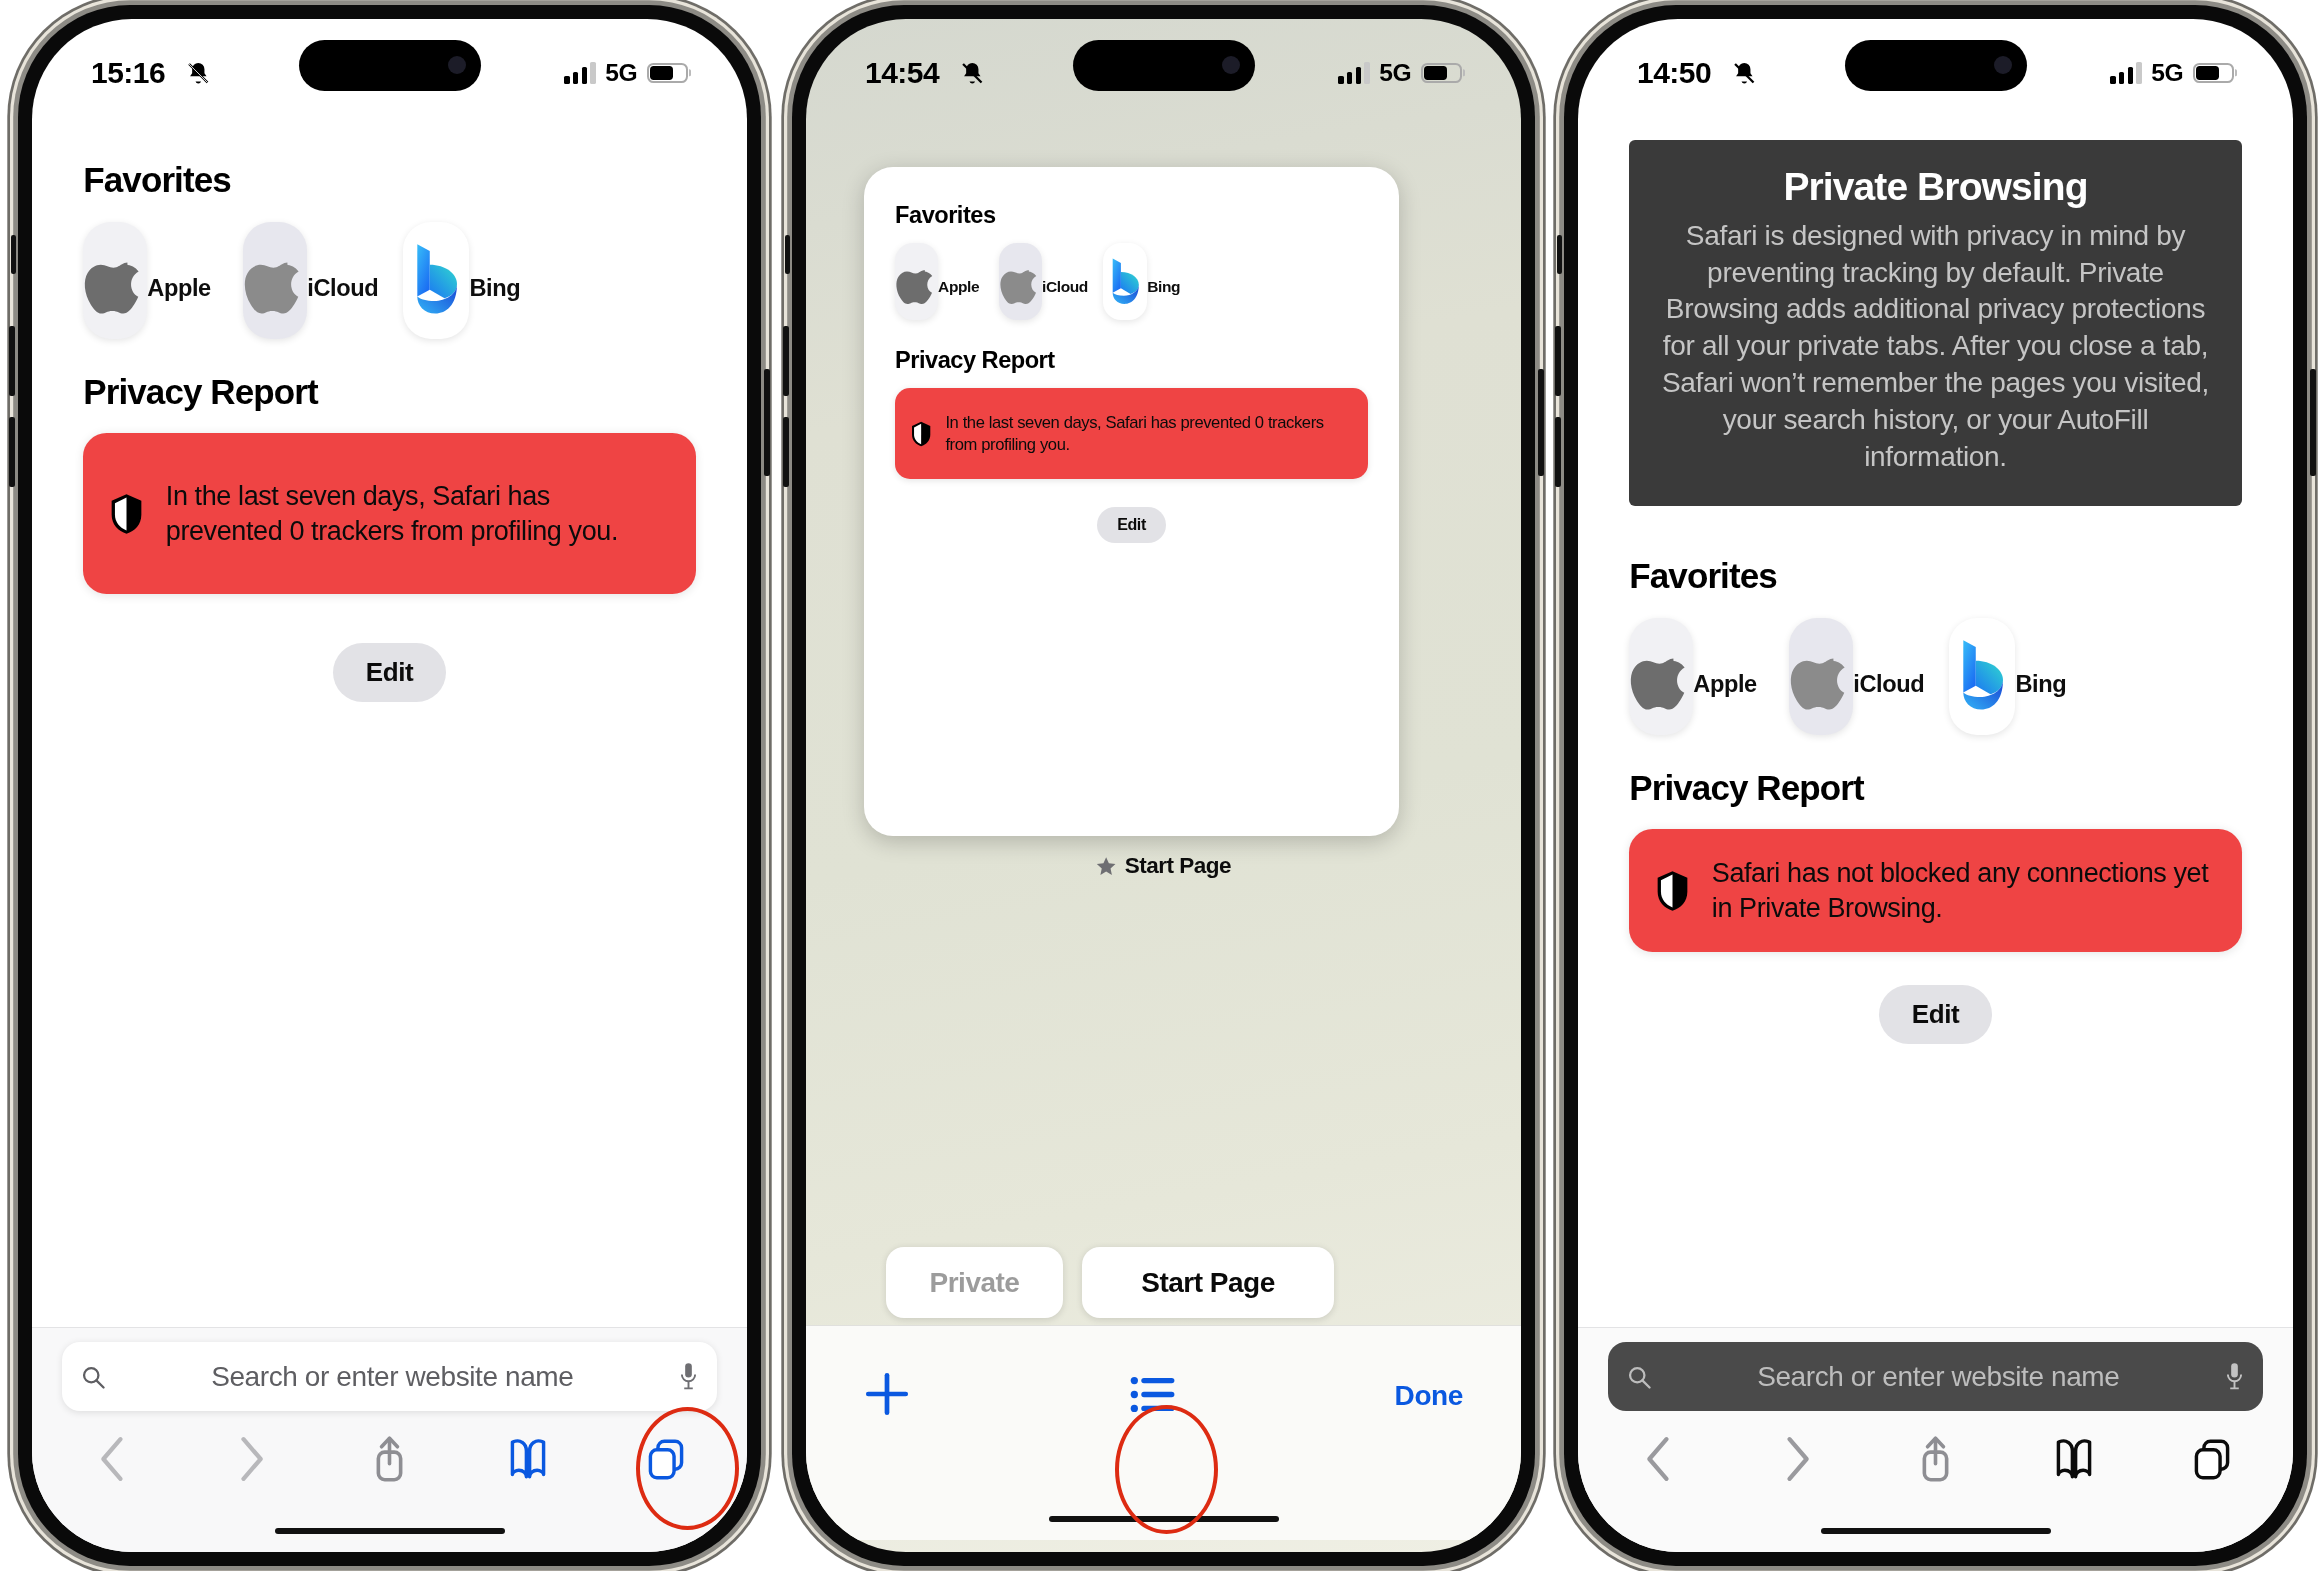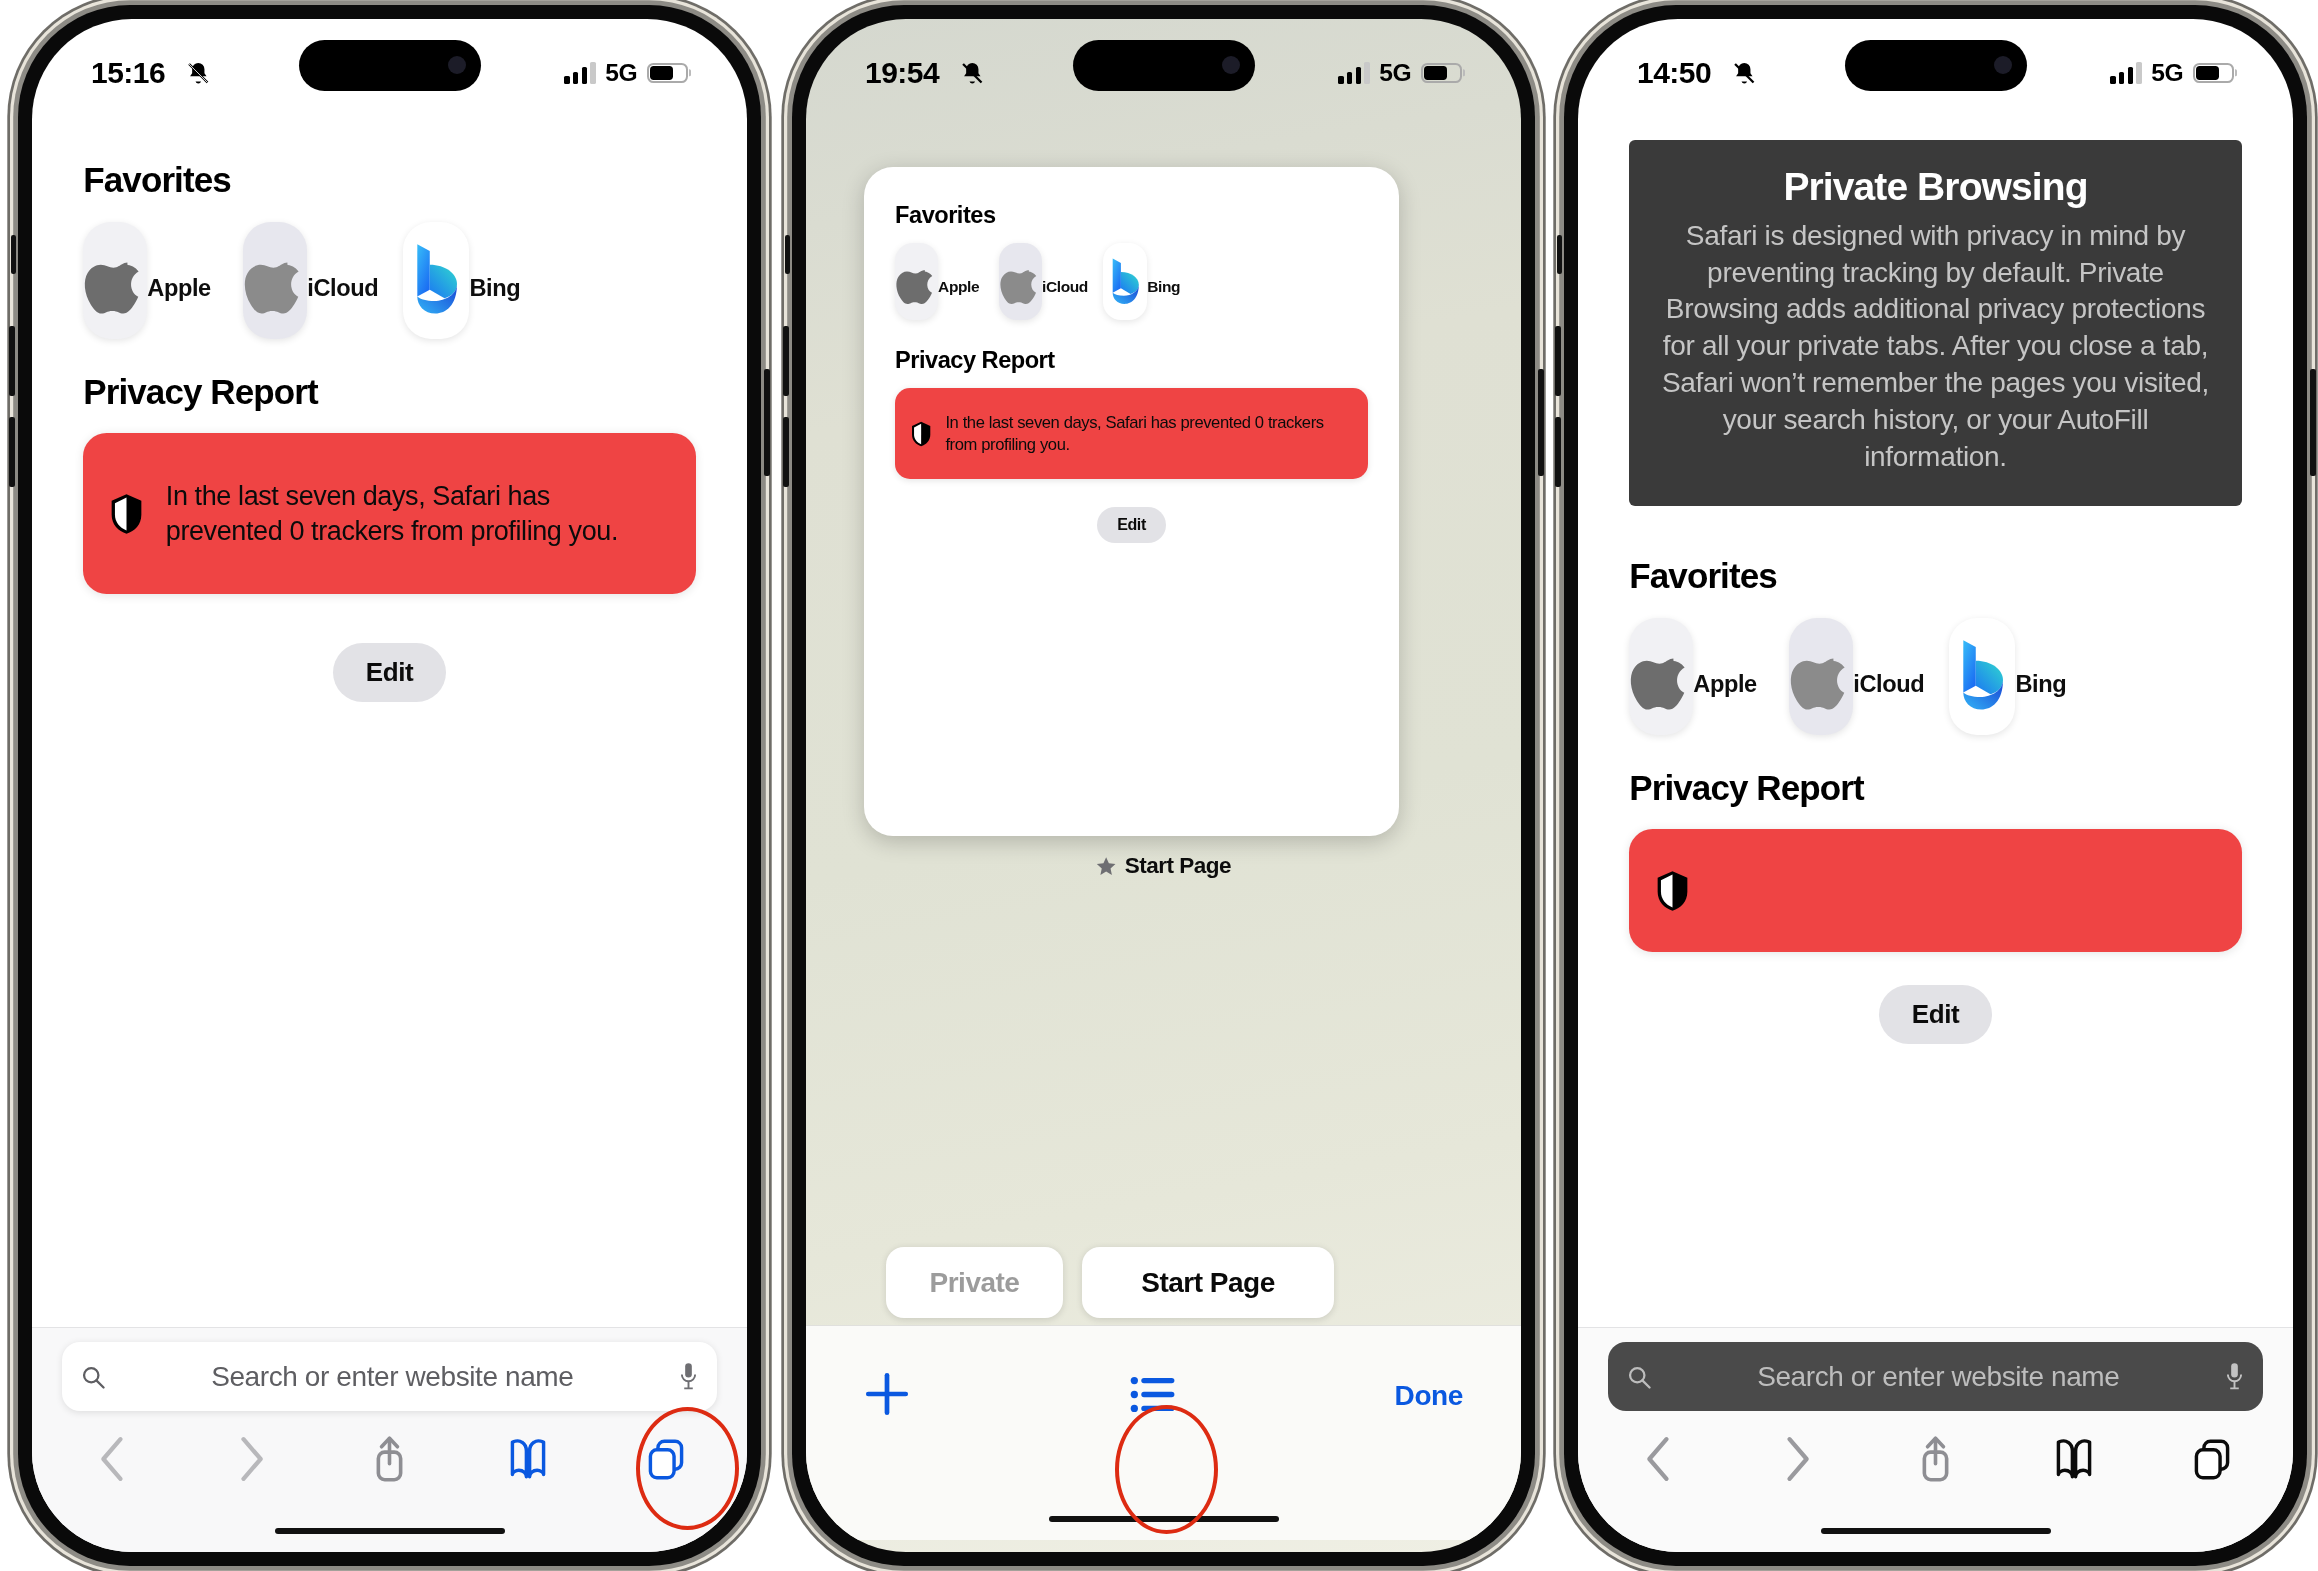--- a/index.html
+++ b/index.html
@@ -601,21 +601,21 @@
     <div class="sidebtn power"></div>
 
     <div class="screen tabs-bg">
 
       <div class="notch">
         <div class="cam"></div>
       </div>
 
       <div class="statusbar">
         <div class="sb-left">
-          <span class="sb-time">19:54</span>
+          <span class="sb-time">14:54</span>
           <svg class="bell-slash" viewBox="0 0 24 24">
             <path d="M12 2a6 6 0 0 0-6 6v4l-2 3h16l-2-3V8a6 6 0 0 0-6-6zm0 20a2.8 2.8 0 0 0 2.7-2h-5.4A2.8 2.8 0 0 0 12 22z" fill="#000"></path>
             <line x1="3" y1="3" x2="21" y2="21" stroke="#000" stroke-width="2.2"></line>
           </svg>
         </div>
         <div class="sb-right">
           <span class="bars">
             <i class="b b1"></i>
               <i class="b b2"></i>
               <i class="b b3"></i>
@@ -819,20 +819,21 @@
           </div>
         </div>
 
         <div class="section-title tight">Privacy Report</div>
 
         <div class="report-card" style="min-height:123px;">
           <svg class="shield" viewBox="0 0 40 50">
             <path d="M20 1 L38 9 V26 C38 38 30 46 20 49 C10 46 2 38 2 26 V9 Z" fill="#000"></path>
             <path d="M20 5 V45 C12 42 6 35 6 26 V12 Z" fill="#fff"></path>
           </svg>
+          <div class="report-text">Safari has not blocked any connections yet in Private Browsing.</div>
         </div>
 
         <div class="edit-wrap" style="margin-top:33px;">
           <button class="edit-btn">Edit</button>
         </div>
       </div>
 
       <div class="bottombar dark-field">
         <div class="searchbar priv">
           <svg class="mag" viewBox="0 0 24 24">

